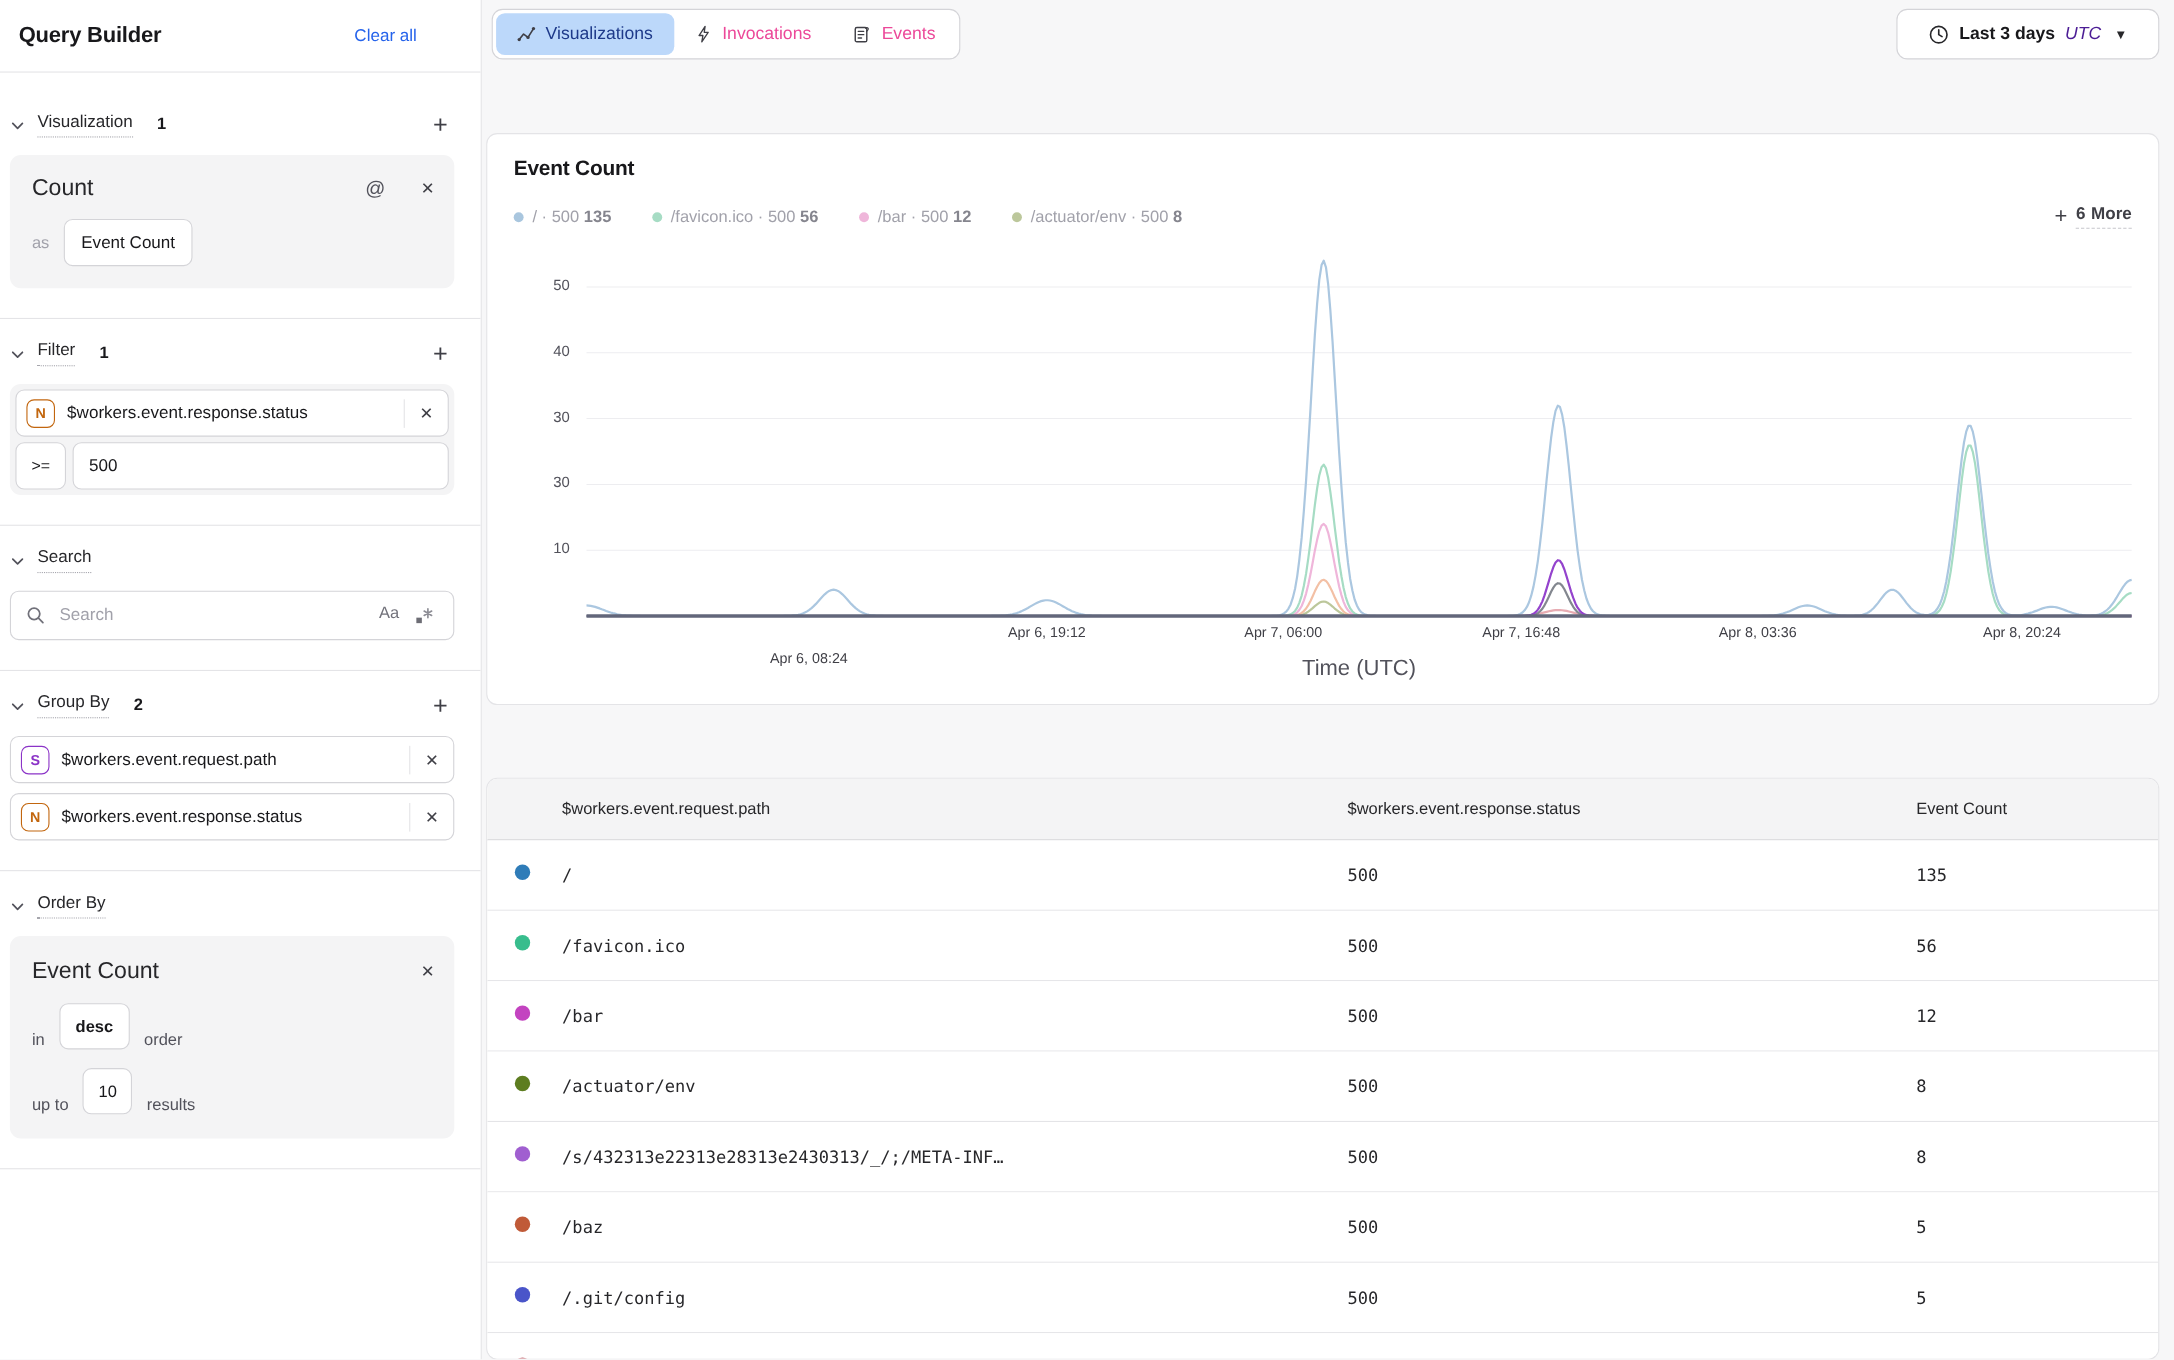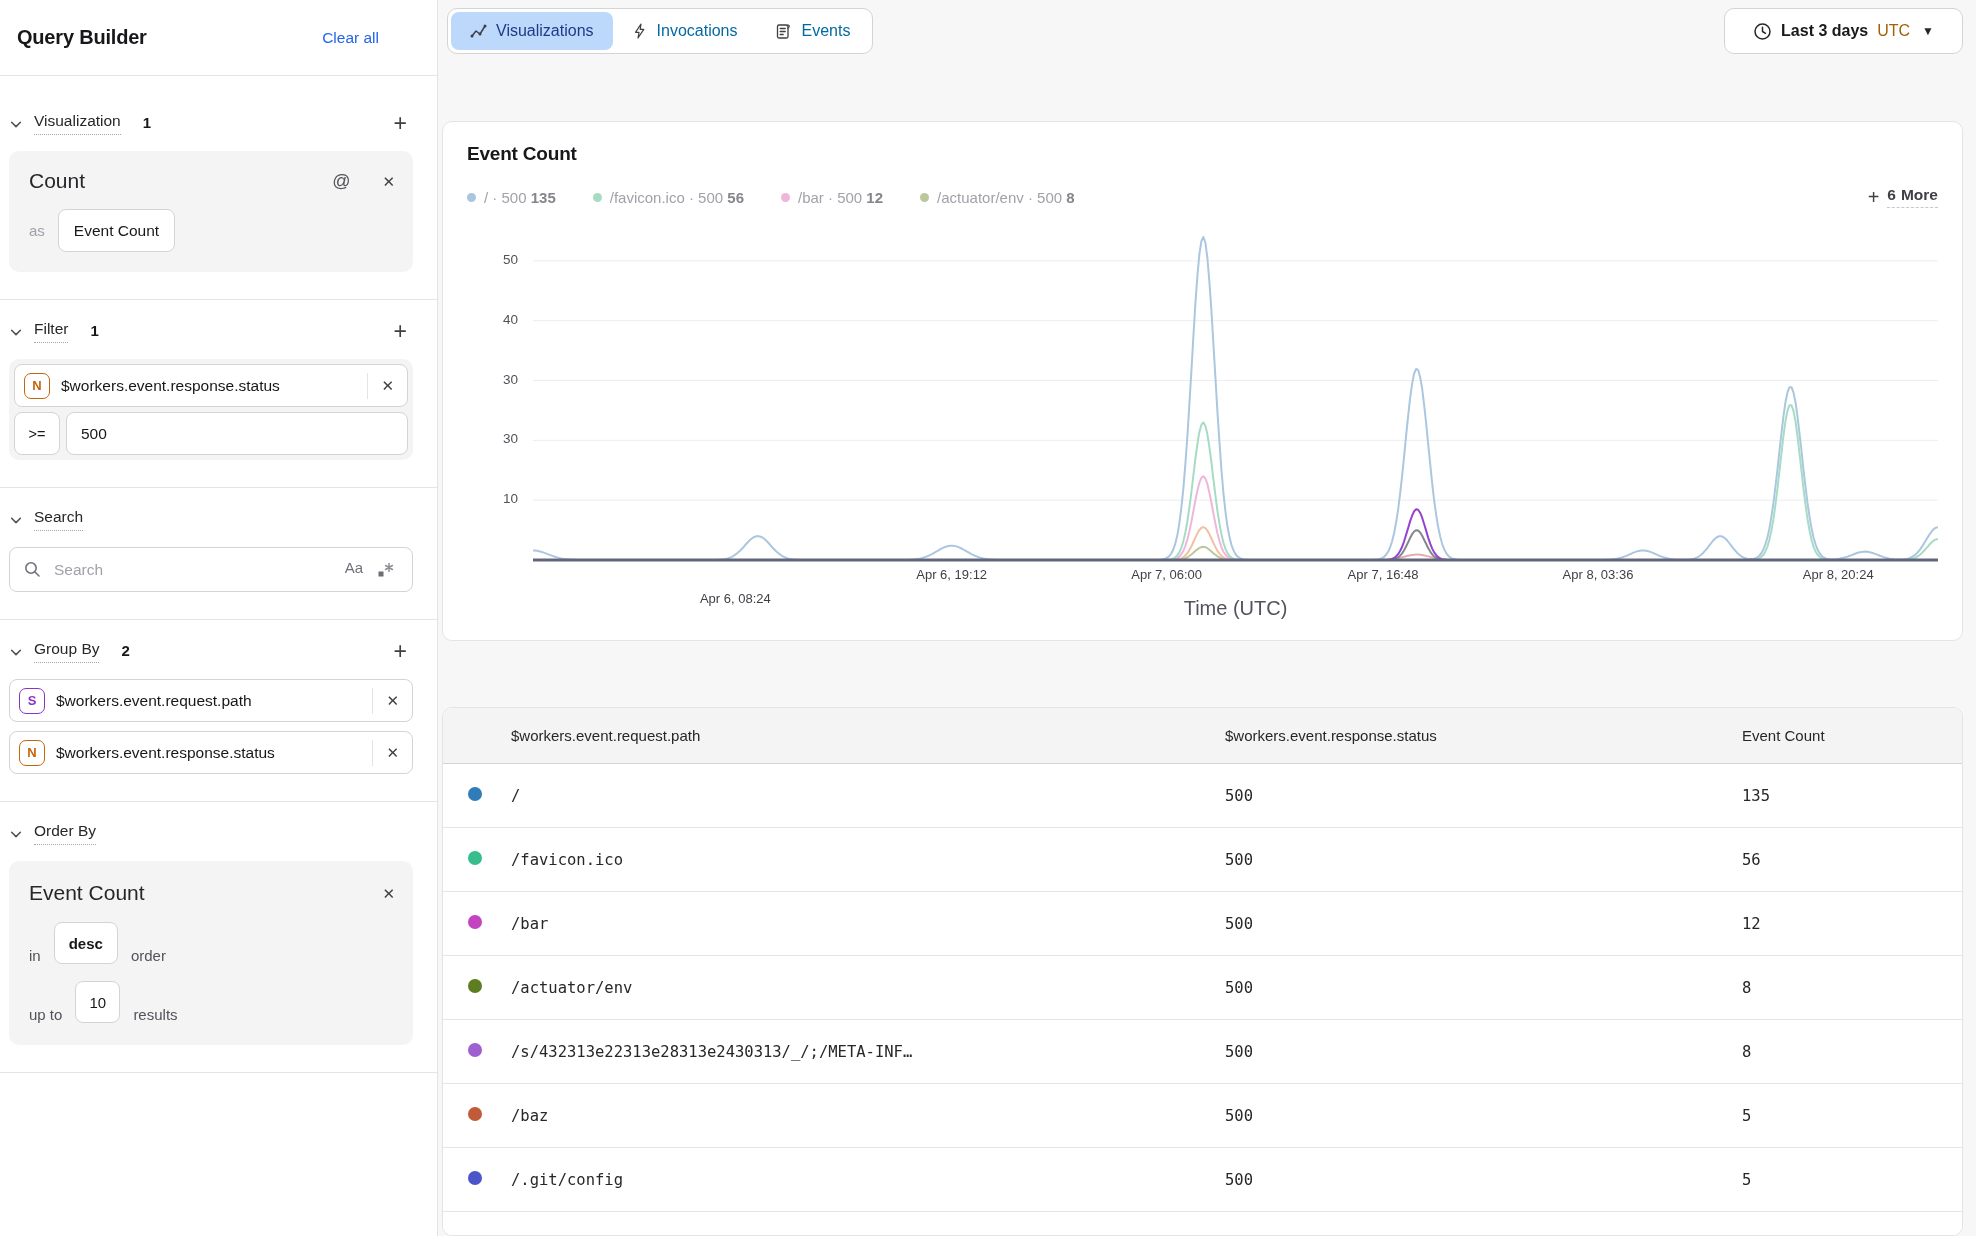--- a/index.html
+++ b/index.html
@@ -1,21 +1,21 @@
 <!DOCTYPE html>
 <html><head>
 <meta charset="utf-8">
 <style>
   * { margin:0; padding:0; box-sizing:border-box; }
   html,body { width:1976px; height:1236px; overflow:hidden; }
   body { font-family:"Liberation Sans",sans-serif; background:#f7f7f8; color:#18181b; display:flex; }
 
   
   .sidebar { width:438px; min-width:438px; background:#fff; border-right:1px solid #e4e4e7; height:100%; overflow:hidden; }
-  .sb-header { height:76px; display:flex; align-items:center; justify-content:space-between; padding:0 58px 0 17px; border-bottom:1px solid #e4e4e7; }
+  .sb-header { height:66px; display:flex; align-items:center; justify-content:space-between; padding:0 58px 0 17px; border-bottom:1px solid #e4e4e7; }
   .sb-title { font-size:20px; font-weight:700; letter-spacing:-0.2px; color:#18181b; }
   .clear-all { color:#2563eb; font-size:15.5px; cursor:pointer; }
 
   .sb-section { padding:20px 24px 27px 9px; }
   .sb-section.first { padding-top:36px; }
   .sb-divider { height:1px; background:#e4e4e7; }
 
   .sec-head { display:flex; align-items:center; }
   .sec-toggle { display:flex; align-items:center; gap:11px; cursor:pointer; }
   .sec-label { font-size:15.5px; color:#27272a; border-bottom:1.5px dotted #a6a6ad; padding-bottom:4px; }
@@ -58,25 +58,25 @@
 
   .order-card { padding:20px 18px 22px 20px; }
   .order-row { display:flex; align-items:flex-end; gap:13px; margin-top:17px; font-size:15px; color:#52525b; }
   .dir-box { height:42px; padding:0 14px; display:flex; align-items:center; font-weight:600; color:#18181b; font-size:15px; cursor:pointer; }
   .limit-input { width:45px; height:42px; text-align:center; font-size:15px; color:#18181b; font-family:inherit; outline:none; }
 
   
   main { flex:1; padding:8px 13px 0 4px; display:flex; flex-direction:column; overflow:hidden;gap:36px; }
   .topbar { display:flex; align-items:flex-start; justify-content:space-between; margin:0 0 31px 5px; }
   .tab-group { display:flex; background:#fff; border:1px solid #d4d4d8; border-radius:10px; padding:3px; height:46px; }
-  .tab { display:flex; align-items:center; gap:9px; padding:0 19px; border-radius:8px; font-size:16px; color:#0369a1; cursor:pointer; background:none; border:none; font-family:inherit; }
+  .tab { display:flex; align-items:center; gap:9px; padding:0 19px; border-radius:8px; font-size:16px; color:#ec4899; cursor:pointer; background:none; border:none; font-family:inherit; }
   .tab.active { background:#bcd8fa; color:#1e3a8a; }
   .time-btn { display:flex; align-items:center; gap:9px; height:46px; padding:0 28px; background:#fff; border:1px solid #d4d4d8; border-radius:10px; font-size:16px; cursor:pointer; font-family:inherit; }
   .time-label { font-weight:600; color:#18181b; }
-  .time-tz { color:#a16207; }
+  .time-tz { color:#4c1d95;font-style:italic; }
   .caret { font-size:12px; color:#27272a; margin-left:3px; }
 
   .card { background:#fff; border:1px solid #e4e4e7; border-radius:10px; }
   .chart-card { padding:21px 24px 20px; }
   .chart-title { font-size:19px; font-weight:700; letter-spacing:-0.2px; color:#18181b; }
   .legend-row { display:flex; align-items:center; margin-top:21px; }
   .legend { display:flex; gap:37px; }
   .legend-item { display:flex; align-items:center; gap:8px; font-size:15px; color:#a1a1aa; cursor:pointer; }
   .legend-dot { width:9px; height:9px; border-radius:50%; }
   .legend-count { font-weight:700; color:#85858e; }

